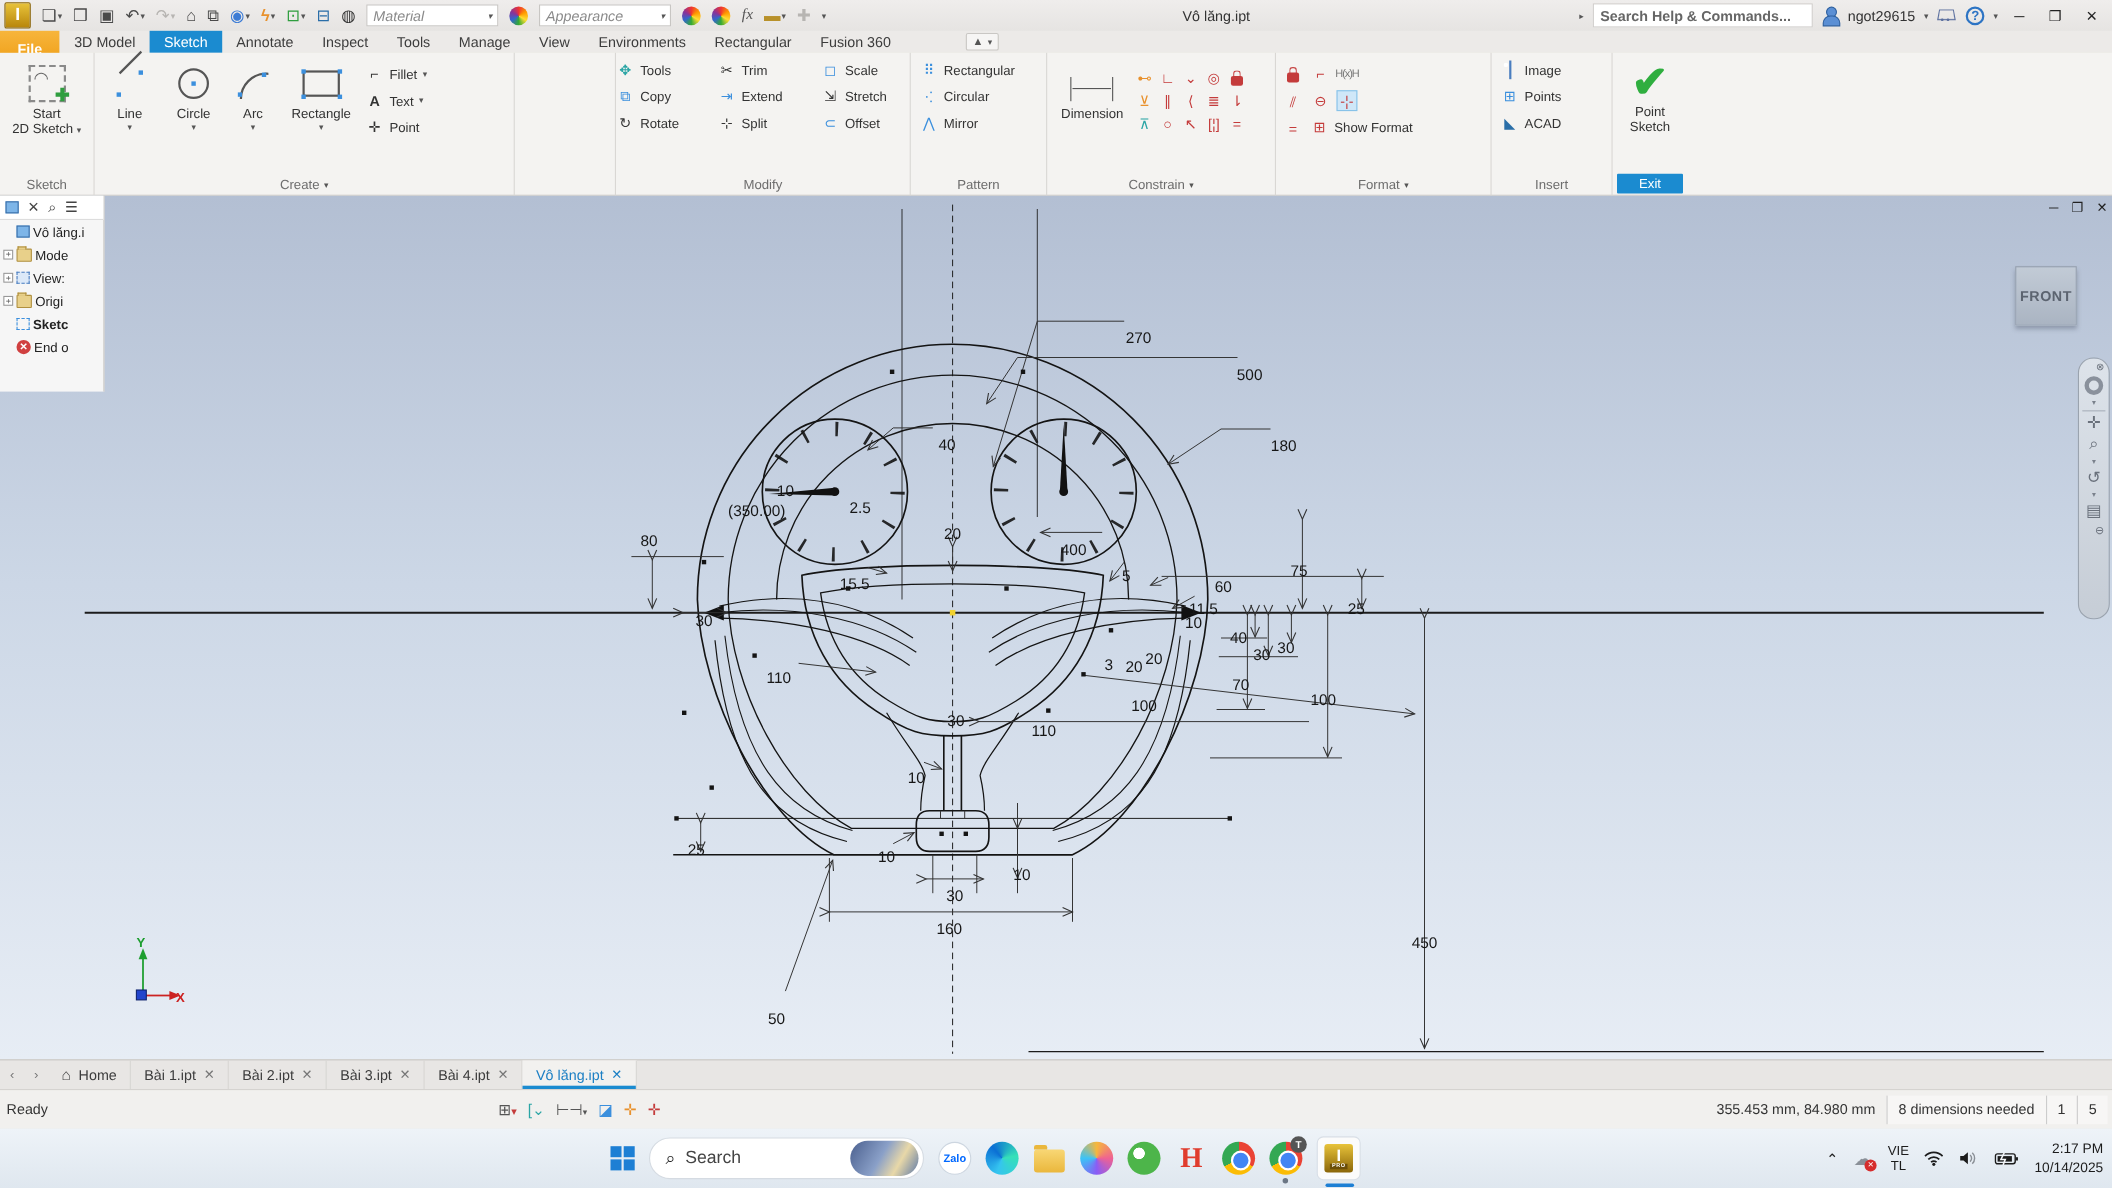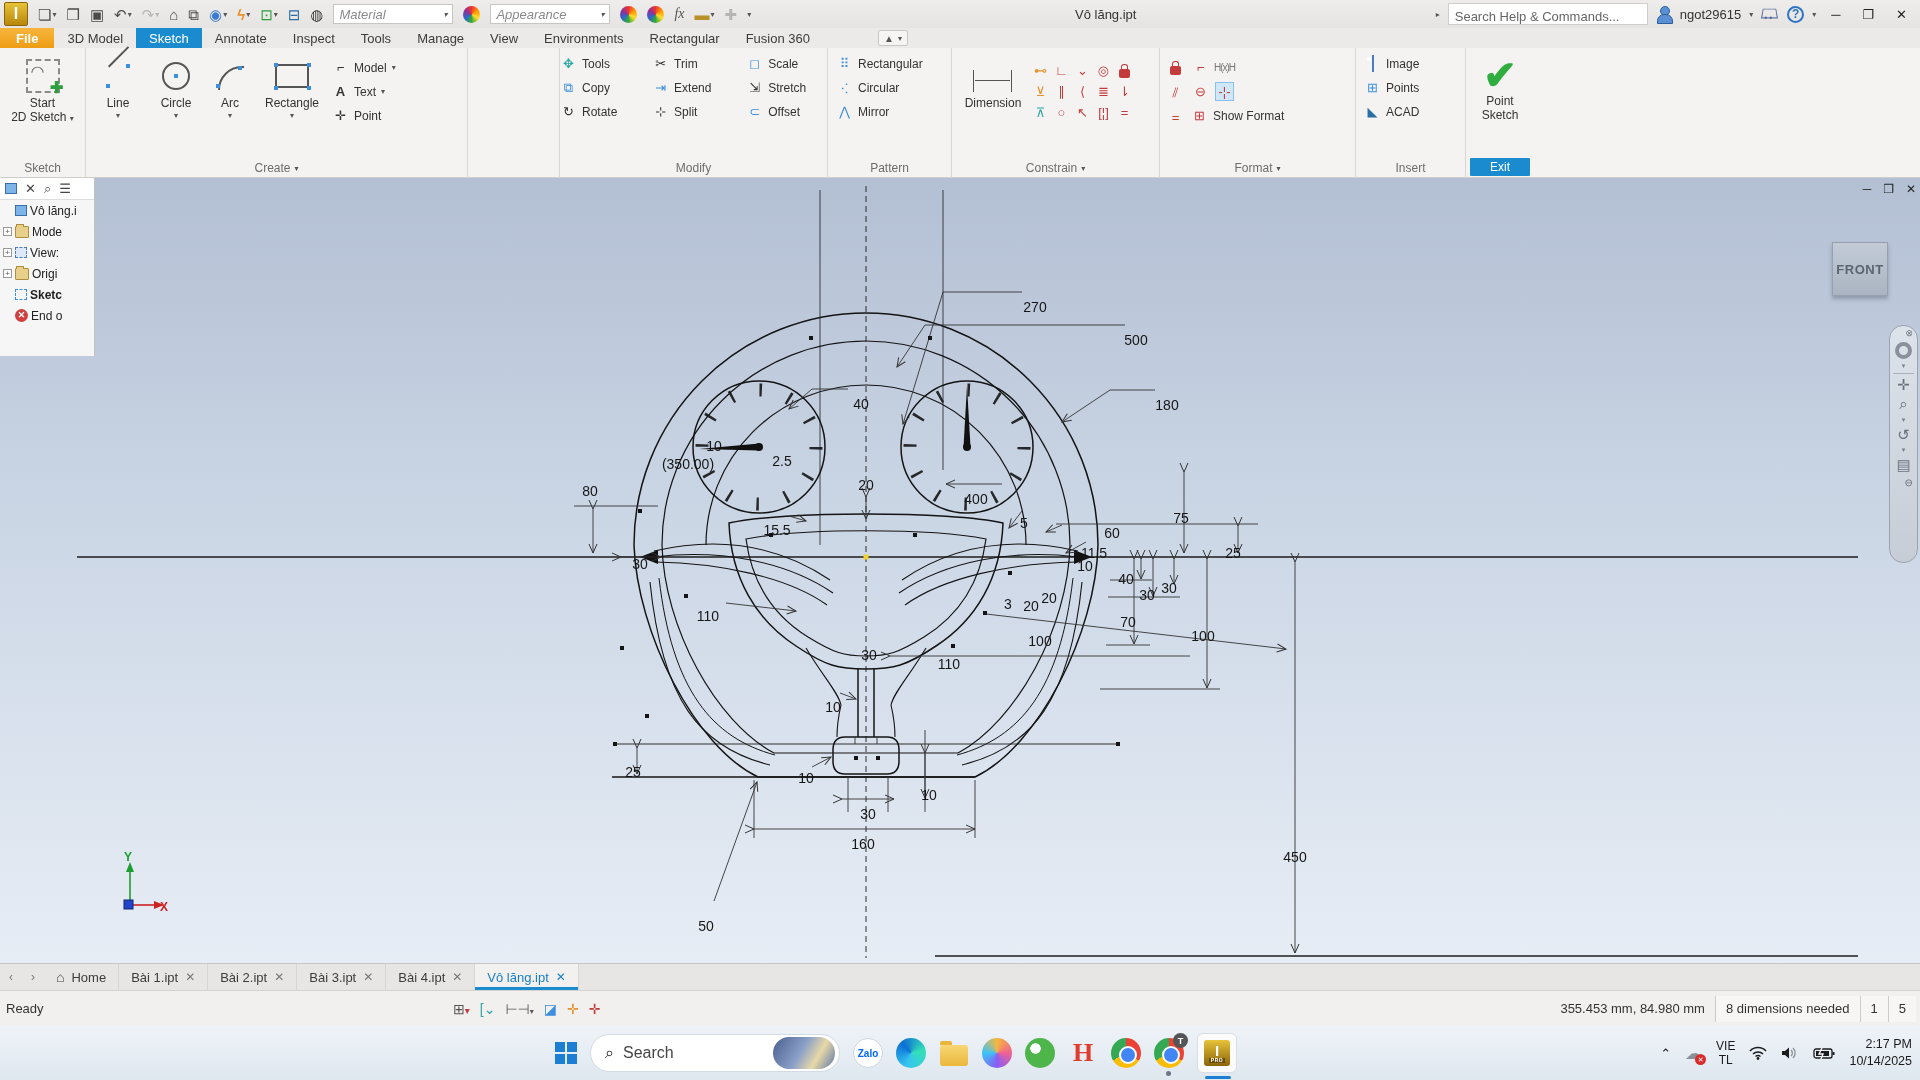--- a/index.html
+++ b/index.html
@@ -12,34 +12,34 @@
   .appicon { width:24px; height:24px; background:linear-gradient(#e8c33a,#b8860b); border:1px solid #8a6508; color:#fff; font-weight:bold; font-size:16px; display:flex; align-items:center; justify-content:center; border-radius:2px; }
   .qi { display:flex; align-items:center; gap:1px; cursor:default; }
   .qi .g { font-size:15px; line-height:1; }
   .dd { font-size:8px; color:#555; }
   .gray { color:#b7b5b2; }
   .combo { background:#fff; border:1px solid #c8c6c3; height:20px; width:120px; display:flex; align-items:center; justify-content:space-between; padding:0 5px; color:#8a8a8a; font-style:italic; font-size:13px; }
   .colorwheel { width:17px; height:17px; border-radius:50%; background:conic-gradient(#e33,#f90,#fd3,#3a3,#36c,#839,#e33); }
   .fx { font-style:italic; font-size:14px; color:#555; font-family:"Liberation Serif",serif; }
   #doc-title { position:absolute; left:1075px; top:0; height:28px; display:flex; align-items:center; font-size:13px; color:#333; }
   #tb-right { position:absolute; right:0; top:0; height:28px; display:flex; align-items:center; gap:8px; padding-right:6px; }
-  .searchbox { width:200px; height:22px; background:#fff; border:1px solid #d0cecb; font-size:13px; color:#666; display:flex; align-items:flex-end; padding:0 6px; }
+  .searchbox { width:200px; height:22px; background:#fff; border:1px solid #d0cecb; font-size:13px; color:#666; display:flex; align-items:center; padding:0 6px;font-weight:bold; }
   .person { width:16px; height:16px; position:relative; }
   .person::before { content:''; position:absolute; left:4px; top:0; width:8px; height:8px; border-radius:50%; background:#5b8fd4; border:1px solid #2d5f9e; }
   .person::after { content:''; position:absolute; left:1px; top:8px; width:14px; height:8px; border-radius:7px 7px 0 0; background:#5b8fd4; border:1px solid #2d5f9e; }
   .cart { width:18px; height:14px; position:relative; }
   .cart::before { content:''; position:absolute; left:1px; top:1px; width:13px; height:8px; border:1.5px solid #5b6f9e; transform:perspective(10px) rotateX(14deg); }
   .cart::after { content:'••'; position:absolute; left:3px; top:6px; color:#5b6f9e; font-size:9px; letter-spacing:2px; }
   .helpq { width:17px; height:17px; border-radius:50%; border:2px solid #2d74c4; color:#2d74c4; font-size:12px; font-weight:bold; display:flex; align-items:center; justify-content:center; }
   .winbtn { font-size:13px; color:#222; padding:0 7px; }
 
   
   #ribbontabs { position:absolute; top:28px; left:0; width:1920px; height:20px; background:#eceae8; display:flex; font-size:13px; color:#3c3c3c; }
   .rtab { padding:0 13px; display:flex; align-items:center; height:20px; }
-  .rtab.file { background:linear-gradient(#f7b53c,#ee9d14); color:#fff; font-weight:bold; padding:4px 16px; }
+  .rtab.file { background:linear-gradient(#f7b53c,#ee9d14); color:#fff; font-weight:bold; padding:16px 16px; }
   .rtab.active { background:#1b8bd0; color:#fff; }
   .panelbtn { margin-left:55px; display:flex; align-items:center; gap:4px; color:#555; font-size:10px; border:1px solid #c9c7c4; background:#f6f5f4; padding:0 5px; height:16px; margin-top:2px; border-radius:2px; }
 
   
   #ribbon { position:absolute; top:48px; left:0; width:1920px; height:130px; background:#f4f3f1; border-bottom:1px solid #cfcdc9; display:flex; }
   .panel { height:130px; border-right:1px solid #d9d7d4; display:flex; flex-direction:column; }
   .pbody { flex:1; display:flex; align-items:flex-start; padding:4px 6px 0 6px; gap:6px; }
   .plabel { height:20px; display:flex; align-items:center; justify-content:center; color:#6d6d6d; font-size:12px; gap:4px; }
   .plabel .dd { font-size:8px; }
   .plabel.exitlbl { background:#1b8bd0; color:#fff; margin:0 4px 2px 4px; height:18px; border-radius:1px; }
@@ -304,21 +304,21 @@
       <div class="bigbtn" style="width:68px">
         <span class="bicon">
             <span class="ic-rect"></span>
           </span>
         <span>Rectangle</span>
           <span class="dd">▾</span>
       </div>
       <div class="smallcol">
         <span class="sitem">
             <span class="si">⌐</span>
-            <span>Model</span>
+            <span>Fillet</span>
             <span class="dd">▾</span>
           </span>
         <span class="sitem">
             <span class="si" style="font-weight:bold">A</span>
             <span>Text</span>
             <span class="dd">▾</span>
           </span>
         <span class="sitem">
             <span class="si">✛</span>
             <span>Point</span>

